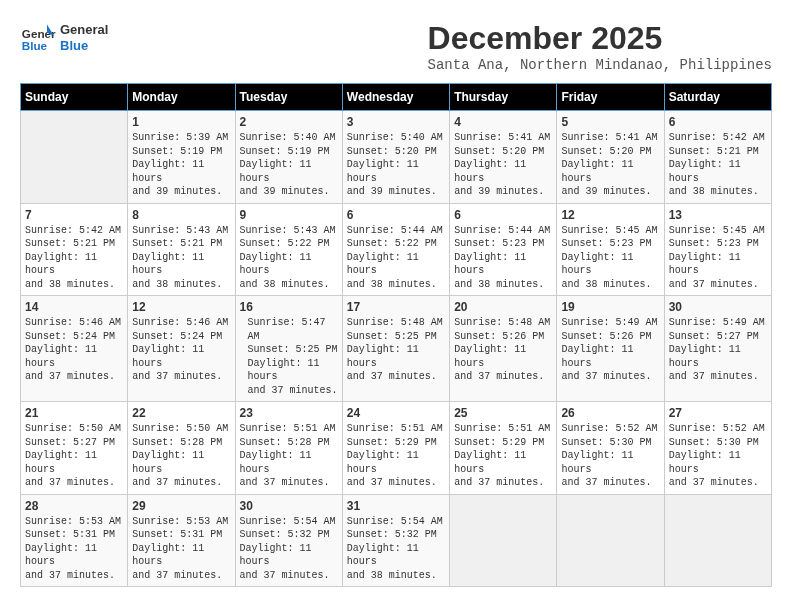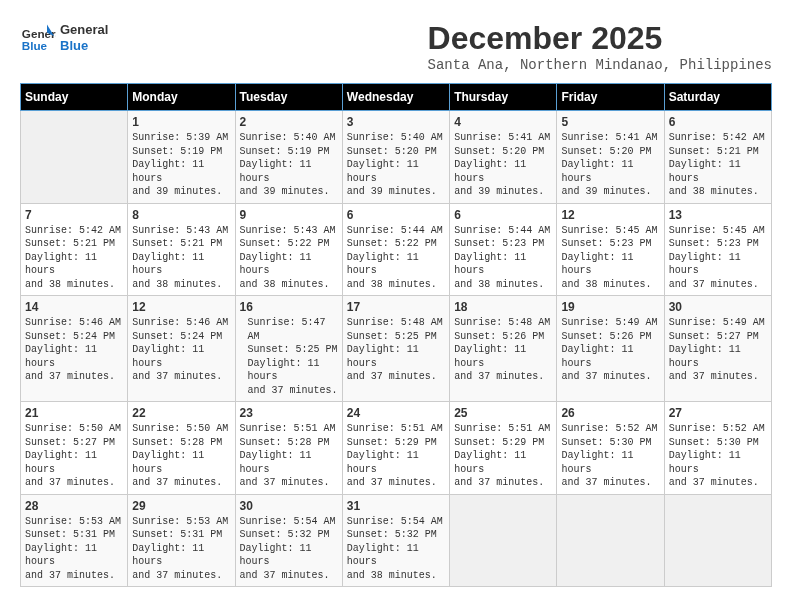--- a/index.html
+++ b/index.html
@@ -240,21 +240,21 @@
 and 37 minutes.</div>
         </td>
         <td>
           <div class="day-num">17</div>
           <div class="day-info" style="white-space: pre-line;">Sunrise: 5:48 AM
 Sunset: 5:25 PM
 Daylight: 11 hours
 and 37 minutes.</div>
         </td>
         <td>
-          <div class="day-num">18</div>
+          <div class="day-num">20</div>
           <div class="day-info" style="white-space: pre-line;">Sunrise: 5:48 AM
 Sunset: 5:26 PM
 Daylight: 11 hours
 and 37 minutes.</div>
         </td>
         <td>
           <div class="day-num">19</div>
           <div class="day-info" style="white-space: pre-line;">Sunrise: 5:49 AM
 Sunset: 5:26 PM
 Daylight: 11 hours

